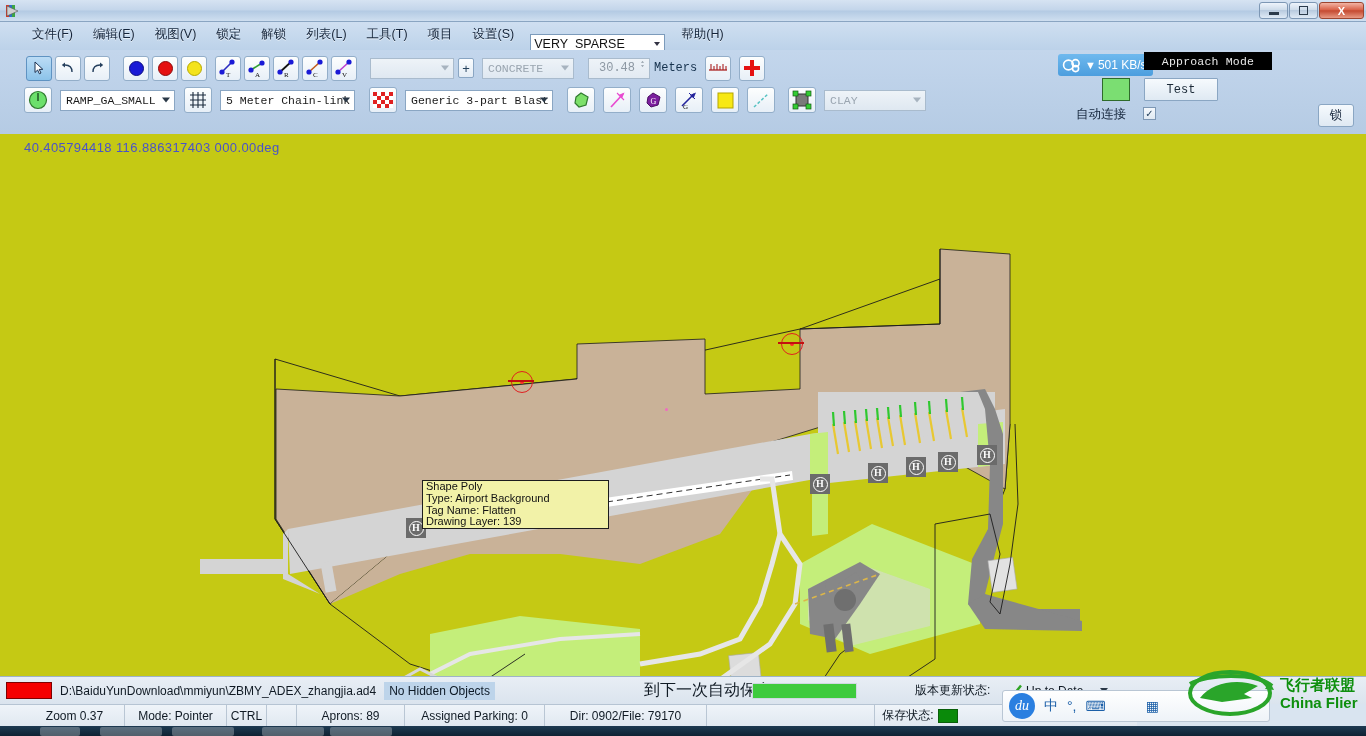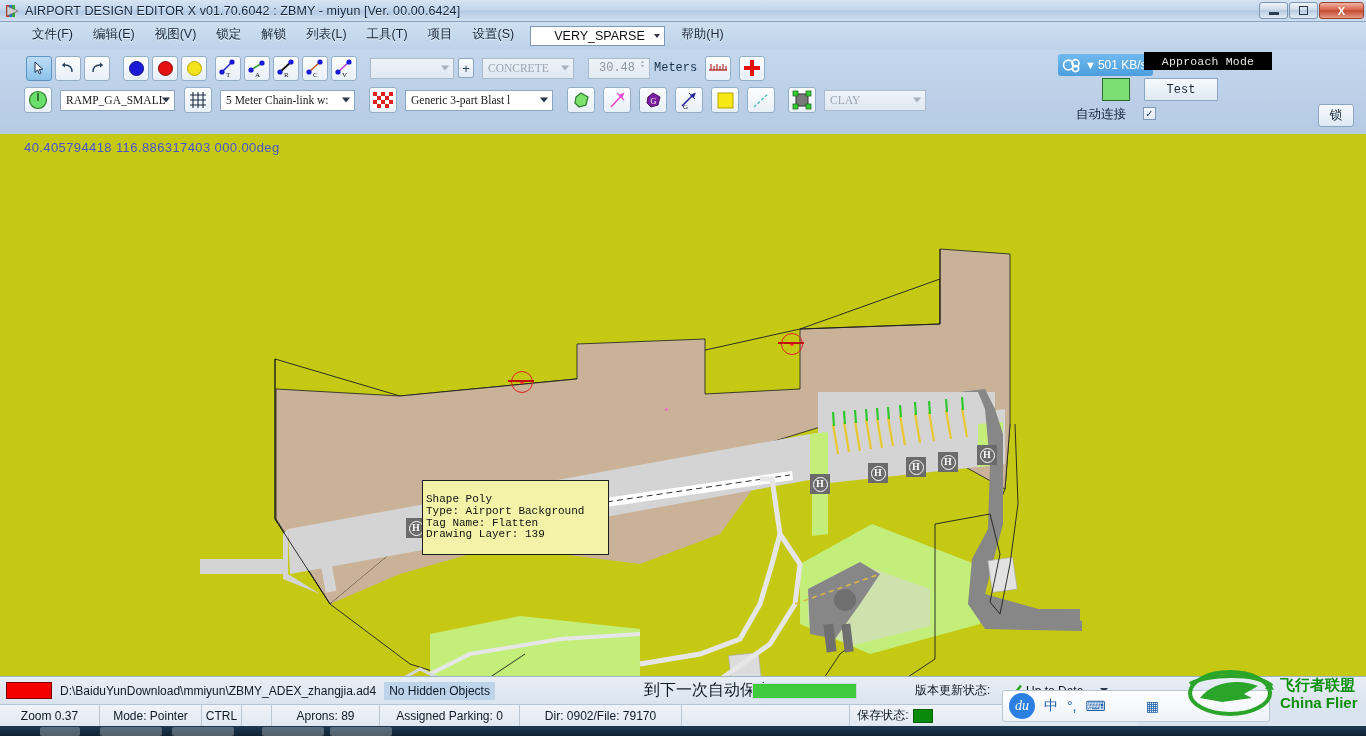--- a/index.html
+++ b/index.html
@@ -43,22 +43,22 @@
   .menubar{
     position:absolute;left:0;top:22px;width:1366px;height:28px;
     background:linear-gradient(to bottom,#cfdff1,#bcd2e9);
     display:flex;align-items:flex-start;padding-left:22px;gap:0px;
   }
   .menu-item{
     font-size:12.5px;color:#14243a;padding:4px 10px;white-space:nowrap;
     text-shadow:0 1px 0 rgba(255,255,255,.6);
   }
   .menu-combo{
-    margin:4px 6px; width:135px;height:20px;background:#fff;border:1px solid #7c9bbb;
-    display:flex;align-items:center;padding-left:23px;font-size:12.5px;color:#111;
+    margin:12px 6px; width:135px;height:20px;background:#fff;border:1px solid #7c9bbb;
+    display:flex;align-items:center;padding-left:3px;font-size:12.5px;color:#111;
     position:relative;
   }
   .menu-combo .arw{ position:absolute;right:4px;top:50%;transform:translateY(-50%);
     width:0;height:0;border-left:3.5px solid transparent;border-right:3.5px solid transparent;
     border-top:4px solid #334; }
 
   
   .toolbars{
     position:absolute;left:0;top:50px;width:1366px;height:84px;
     background:linear-gradient(to bottom,#c3d6ec,#b5cbe4);
@@ -72,21 +72,21 @@
     margin-right:3px;display:flex;align-items:center;justify-content:center;
     flex:0 0 auto;position:relative;
   }
   .tbtn.sel{ background:linear-gradient(to bottom,#bcdcf5,#8cc3ea); border-color:#5f93c2; }
   .tbtn.big{ width:28px;height:26px;}
   .gap{ width:10px;flex:0 0 auto;}
   .gap-s{ width:5px;flex:0 0 auto;}
   .combo{
     height:21px;border:1px solid #8aa6c3;background:#fff;
     display:flex;align-items:center;padding-left:5px;font-size:11.5px;
-    font-family:Liberation Serif, serif; color:#1a1a1a; position:relative;
+    font-family:Liberation Mono, monospace; color:#1a1a1a; position:relative;
     margin-right:4px; flex:0 0 auto; overflow:hidden; white-space:nowrap;
   }
   .combo.dis{ background:linear-gradient(to bottom,#eef3f8,#dfe8f1); color:#9aa5b0; border-color:#a9bbcd;}
   .combo .arw{ position:absolute;right:4px;top:50%;transform:translateY(-50%);
     width:0;height:0;border-left:4px solid transparent;border-right:4px solid transparent;
     border-top:5px solid #2a3847;}
   .combo.dis .arw{ border-top-color:#a7b3bf; }
   .combo-blank{ width:88px; }
   .plusbtn{ width:16px;height:20px;border:1px solid #8aa6c3;border-radius:2px;
     background:linear-gradient(to bottom,#fbfdff,#e3ecf5);display:flex;align-items:center;
@@ -141,22 +141,22 @@
     background:#c5c914; overflow:hidden;
   }
   .coord1{ position:absolute;left:24px;top:6px;font-family:"Liberation Sans",sans-serif;
     font-size:13px;color:#4a53c8;letter-spacing:.4px;white-space:nowrap;}
   .coord2{ position:absolute;left:24px;top:22px;font-family:"Liberation Mono",monospace;
     font-size:11.5px;color:#d06a1c;letter-spacing:.2px;white-space:nowrap;opacity:.9;}
 
   .tooltip{
     position:absolute;left:422px;top:346px;width:187px;
     background:#f2f2a8;border:1px solid #1d1d1d;
-    font-family:Liberation Mono, monospace;font-size:11px;color:#111;
-    padding:13px 3px;line-height:11.8px;z-index:40;
+    font-family:Liberation Sans, sans-serif;font-size:11px;color:#111;
+    padding:0 3px;line-height:11.8px;z-index:40;
   }
   .tooltip div{white-space:nowrap;}
 
   .helipad{
     position:absolute;width:20px;height:20px;background:#6b6b6b;
     display:flex;align-items:center;justify-content:center;z-index:22;
   }
   .helipad .ring{width:15px;height:15px;border:1.6px solid #fff;border-radius:50%;
     display:flex;align-items:center;justify-content:center;
     font-size:10px;color:#fff;font-family:"Liberation Serif",serif;font-weight:bold;line-height:1;}
@@ -185,21 +185,21 @@
   .check{position:absolute;left:1008px;width:14px;height:14px;}
   .uptodate{position:absolute;left:1026px;font-size:12px;color:#101a24;white-space:nowrap;}
   .updn{position:absolute;left:1100px;width:0;height:0;border-left:4px solid transparent;
     border-right:4px solid transparent;border-top:5px solid #2a3847;}
 
   .logo{position:absolute;right:4px;top:668px;width:180px;height:50px;z-index:30;}
 
   .statusbar{
     position:absolute;left:0;top:704px;width:1137px;height:22px;
     background:linear-gradient(to bottom,#eff4f9,#e0e8f1);
-    border-top:1px solid #b6c4d3;display:flex;align-items:center;
+    border-top:1px solid #b6c4d3;display:flex;align-items:center;padding-left:25px;
   }
   .scell{
     height:22px;display:flex;align-items:center;justify-content:center;
     font-size:12px;color:#101a24;border-right:1px solid #b9c6d4;
     padding:0 6px;white-space:nowrap;
   }
   .savebox{width:20px;height:14px;background:#0a8a0a;border:1px solid #0a5f0a;margin-left:4px;}
 
   .taskbar{
     position:absolute;left:0;top:726px;width:1366px;height:10px;
@@ -225,21 +225,20 @@
 
   <div class="titlebar">
     <div class="title-ico">
       <svg width="16" height="16" viewBox="0 0 16 16">
         <rect x="1" y="2" width="3" height="12" fill="#d43b2a"></rect>
         <rect x="4" y="2" width="3" height="12" fill="#2f6fc4"></rect>
         <rect x="7" y="2" width="3" height="12" fill="#3ca642"></rect>
         <path d="M2 3 L13 8 L2 13 Z" fill="#cfcfcf" stroke="#555" stroke-width=".6"></path>
       </svg>
     </div>
-    <div class="title-text">AIRPORT DESIGN EDITOR X  v01.70.6042 : ZBMY - miyun [Ver. 00.00.6424]</div>
     <div class="wbtns">
       <div class="wbtn">
           <div class="min-g"></div>
         </div>
       <div class="wbtn">
           <div class="max-g"></div>
         </div>
       <div class="wbtn close">X</div>
     </div>
   </div>

